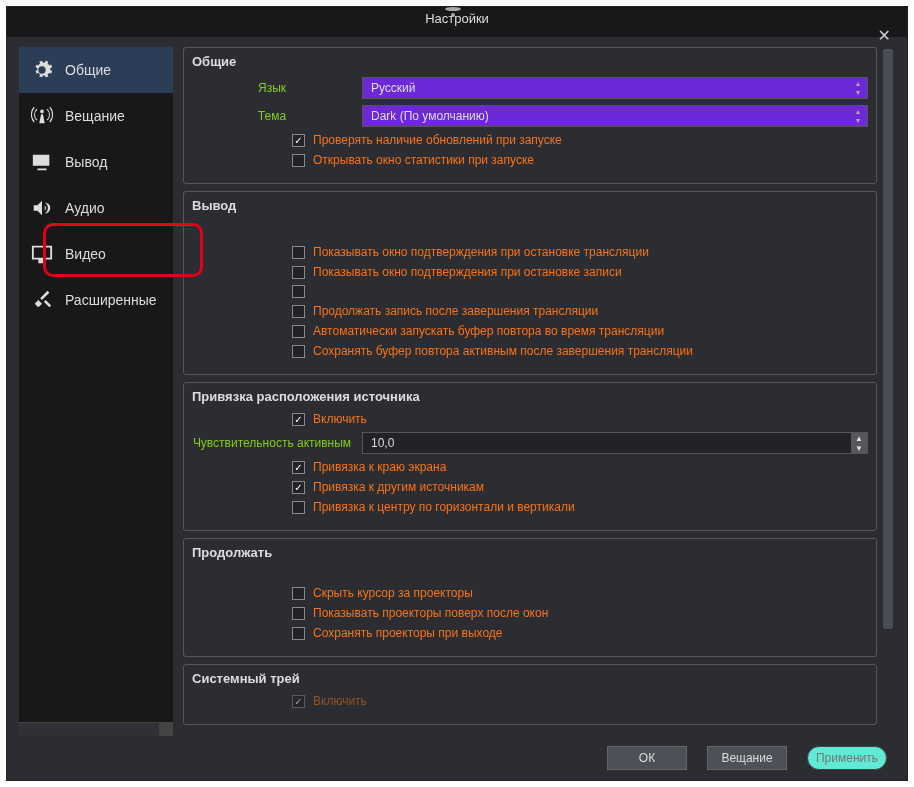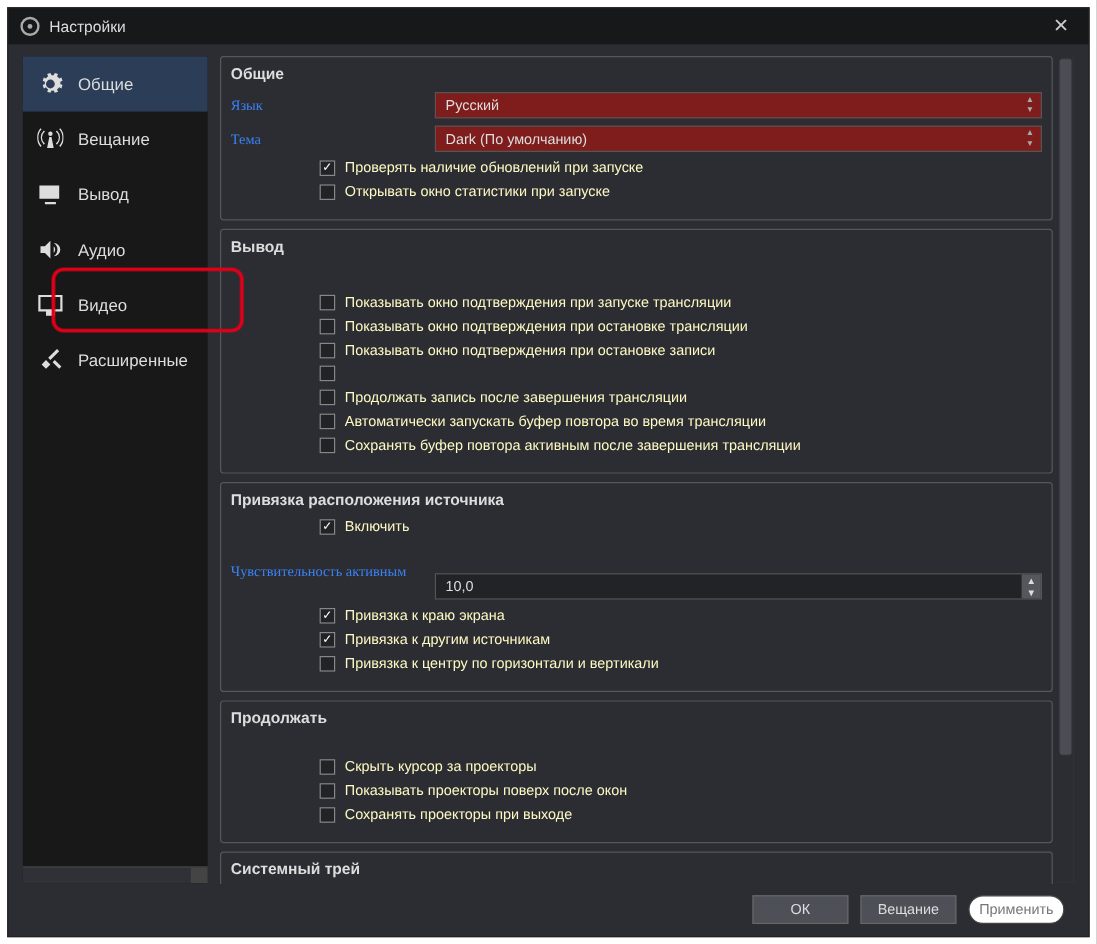--- a/index.html
+++ b/index.html
@@ -1,50 +1,50 @@
 <!DOCTYPE html>
 <html><head>
 <meta charset="utf-8">
 <style>
 * { box-sizing: border-box; margin: 0; padding: 0; font-family: "Segoe UI", Tahoma, sans-serif; }
 body { background: #fff; display: flex; justify-content: center; align-items: center; padding: 6px; }
 .frame { width: 902px; height: 775px; background: #2b2d32; border: 1px solid #222; position: relative; display: flex; flex-direction: column; }
-.titlebar { height: 30px; background: #171819; display: flex; align-items: center; padding: 0 10px; color: #ddd; font-size: 13px; }
+.titlebar { height: 30px; background: #171819; display: flex; align-items: center; padding: 0 10px; color: #ddd; font-size: 13px; flex-direction: column; }
 .titlebar-icon { width: 16px; height: 16px; border: 2px solid #aaa; border-radius: 50%; margin-right: 8px; position: relative; }
 .titlebar-icon::after { content: ""; position: absolute; width: 4px; height: 4px; background: #aaa; border-radius: 50%; left: 4px; top: 4px; }
 .titlebar-close { margin-left: auto; font-size: 16px; color: #ccc; cursor: pointer; padding: 0 6px; }
 .body { flex: 1; display: flex; padding: 10px 12px 0 12px; overflow: hidden; }
 .sidebar { width: 154px; background: #181819; display: flex; flex-direction: column; position: relative; }
 .sidebar-item { height: 46px; display: flex; align-items: center; gap: 10px; padding-left: 10px; color: #ddd; font-size: 14px; cursor: pointer; }
 .sidebar-item.sel { background: #2b3d57; }
 .sidebar-icon { width: 26px; height: 22px; display: flex; align-items: center; justify-content: center; color: #ddd; }
 .sidebar-scroll { position: absolute; bottom: 0; left: 0; right: 0; height: 14px; background: #2f3136; border-top: 1px solid #444; }
 .sidebar-scroll::after { content: ""; position: absolute; right: 0; top: 0; bottom: 0; width: 14px; background: #444; }
 .highlight { position: absolute; border: 3px solid #e20019; border-radius: 10px; left: 36px; top: 216px; width: 160px; height: 54px; pointer-events: none; z-index: 10; }
 .content { flex: 1; margin-left: 10px; position: relative; overflow: hidden; }
 .content-inner { position: absolute; inset: 0; overflow-y: auto; padding-right: 18px; }
 .scrollbar-fake { position: absolute; right: 0; top: 0; bottom: 0; width: 14px; background: #2b2d32; }
 .scrollbar-thumb { position: absolute; right: 2px; top: 2px; width: 10px; height: 580px; background: #4a4d54; border-radius: 2px; }
 .group { border: 1px solid #55575c; border-radius: 3px; margin-bottom: 7px; padding: 6px 8px 10px 8px; }
 .group-title { color: #ddd; font-size: 13px; font-weight: 700; margin-bottom: 8px; }
 .row { display: flex; align-items: center; margin-bottom: 6px; min-height: 22px; }
-.row-label { width: 170px; text-align: left; color: #3b82f6; font-size: 12px; padding-right: 10px; font-family: Liberation Serif, serif; }
+.row-label { width: 170px; text-align: center; color: #84cc16; font-size: 12px; padding-right: 10px; }
 .row-ctrl { flex: 1; }
-.select { background: #7f1d1d; border: 1px solid #555; color: #ddd; font-size: 12px; height: 22px; display: flex; align-items: center; padding: 0 8px; position: relative; }
+.select { background: #6d28d9; border: 1px solid #555; color: #ddd; font-size: 12px; height: 22px; display: flex; align-items: center; padding: 0 8px; position: relative; }
 .select .spin { position: absolute; right: 2px; top: 1px; bottom: 1px; width: 14px; display: flex; flex-direction: column; }
 .select .spin span { flex: 1; display: flex; align-items: center; justify-content: center; font-size: 7px; color: #aaa; }
-.spinbox { background: #222326; border: 1px solid #555; color: #ddd; font-size: 12px; height: 22px; display: flex; align-items: center; padding: 0 8px; position: relative; margin-top: 26px; }
+.spinbox { background: #222326; border: 1px solid #555; color: #ddd; font-size: 12px; height: 22px; display: flex; align-items: center; padding: 0 8px; position: relative; }
 .spinbox .spin { position: absolute; right: 0; top: 0; bottom: 0; width: 16px; display: flex; flex-direction: column; background: #55575c; }
 .spinbox .spin span { flex: 1; display: flex; align-items: center; justify-content: center; font-size: 8px; color: #ddd; }
-.check-row { display: flex; align-items: center; margin-left: 74px; margin-bottom: 6px; color: #fef9c3; font-size: 12px; gap: 8px; }
+.check-row { display: flex; align-items: center; margin-left: 100px; margin-bottom: 6px; color: #f97316; font-size: 12px; gap: 8px; }
 .checkbox { width: 13px; height: 13px; border: 1px solid #888; background: #222326; display: flex; align-items: center; justify-content: center; font-size: 10px; color: #fff; flex-shrink: 0; }
 .checkbox.checked::after { content: "✓"; }
-.footer { height: 44px; display: flex; align-items: center; justify-content: flex-end; gap: 10px; padding-right: 20px; }
+.footer { height: 44px; display: flex; align-items: center; justify-content: flex-end; gap: 20px; padding-right: 20px; }
 .btn { min-width: 80px; height: 24px; background: #4d5056; color: #ddd; border: 1px solid #666; font-size: 12px; display: flex; align-items: center; justify-content: center; cursor: pointer; }
-.btn.disabled { background: #ffffff; color: #777; border-color: #444; cursor: default; border-radius: 12px; }
+.btn.disabled { background: #5eead4; color: #777; border-color: #444; cursor: default; border-radius: 12px; }
 svg { fill: currentColor; }
 </style>
 </head>
 <body>
 
 <div class="frame">
 
   <div class="titlebar">
     <div class="titlebar-icon"></div>
     <span>Настройки</span>
@@ -142,24 +142,20 @@
               <div class="checkbox"></div>
               <span>Открывать окно статистики при запуске</span>
             </div>
         </div>
 
         <div class="group">
           <div class="group-title">Вывод</div>
           <div style="height:24px"></div>
           <div class="check-row">
               <div class="checkbox"></div>
-              <span>Показывать окно подтверждения при запуске трансляции</span>
-            </div>
-          <div class="check-row">
-              <div class="checkbox"></div>
               <span>Показывать окно подтверждения при остановке трансляции</span>
             </div>
           <div class="check-row">
               <div class="checkbox"></div>
               <span>Показывать окно подтверждения при остановке записи</span>
             </div>
           <div class="check-row">
               <div class="checkbox"></div>
             </div>
           <div class="check-row">

